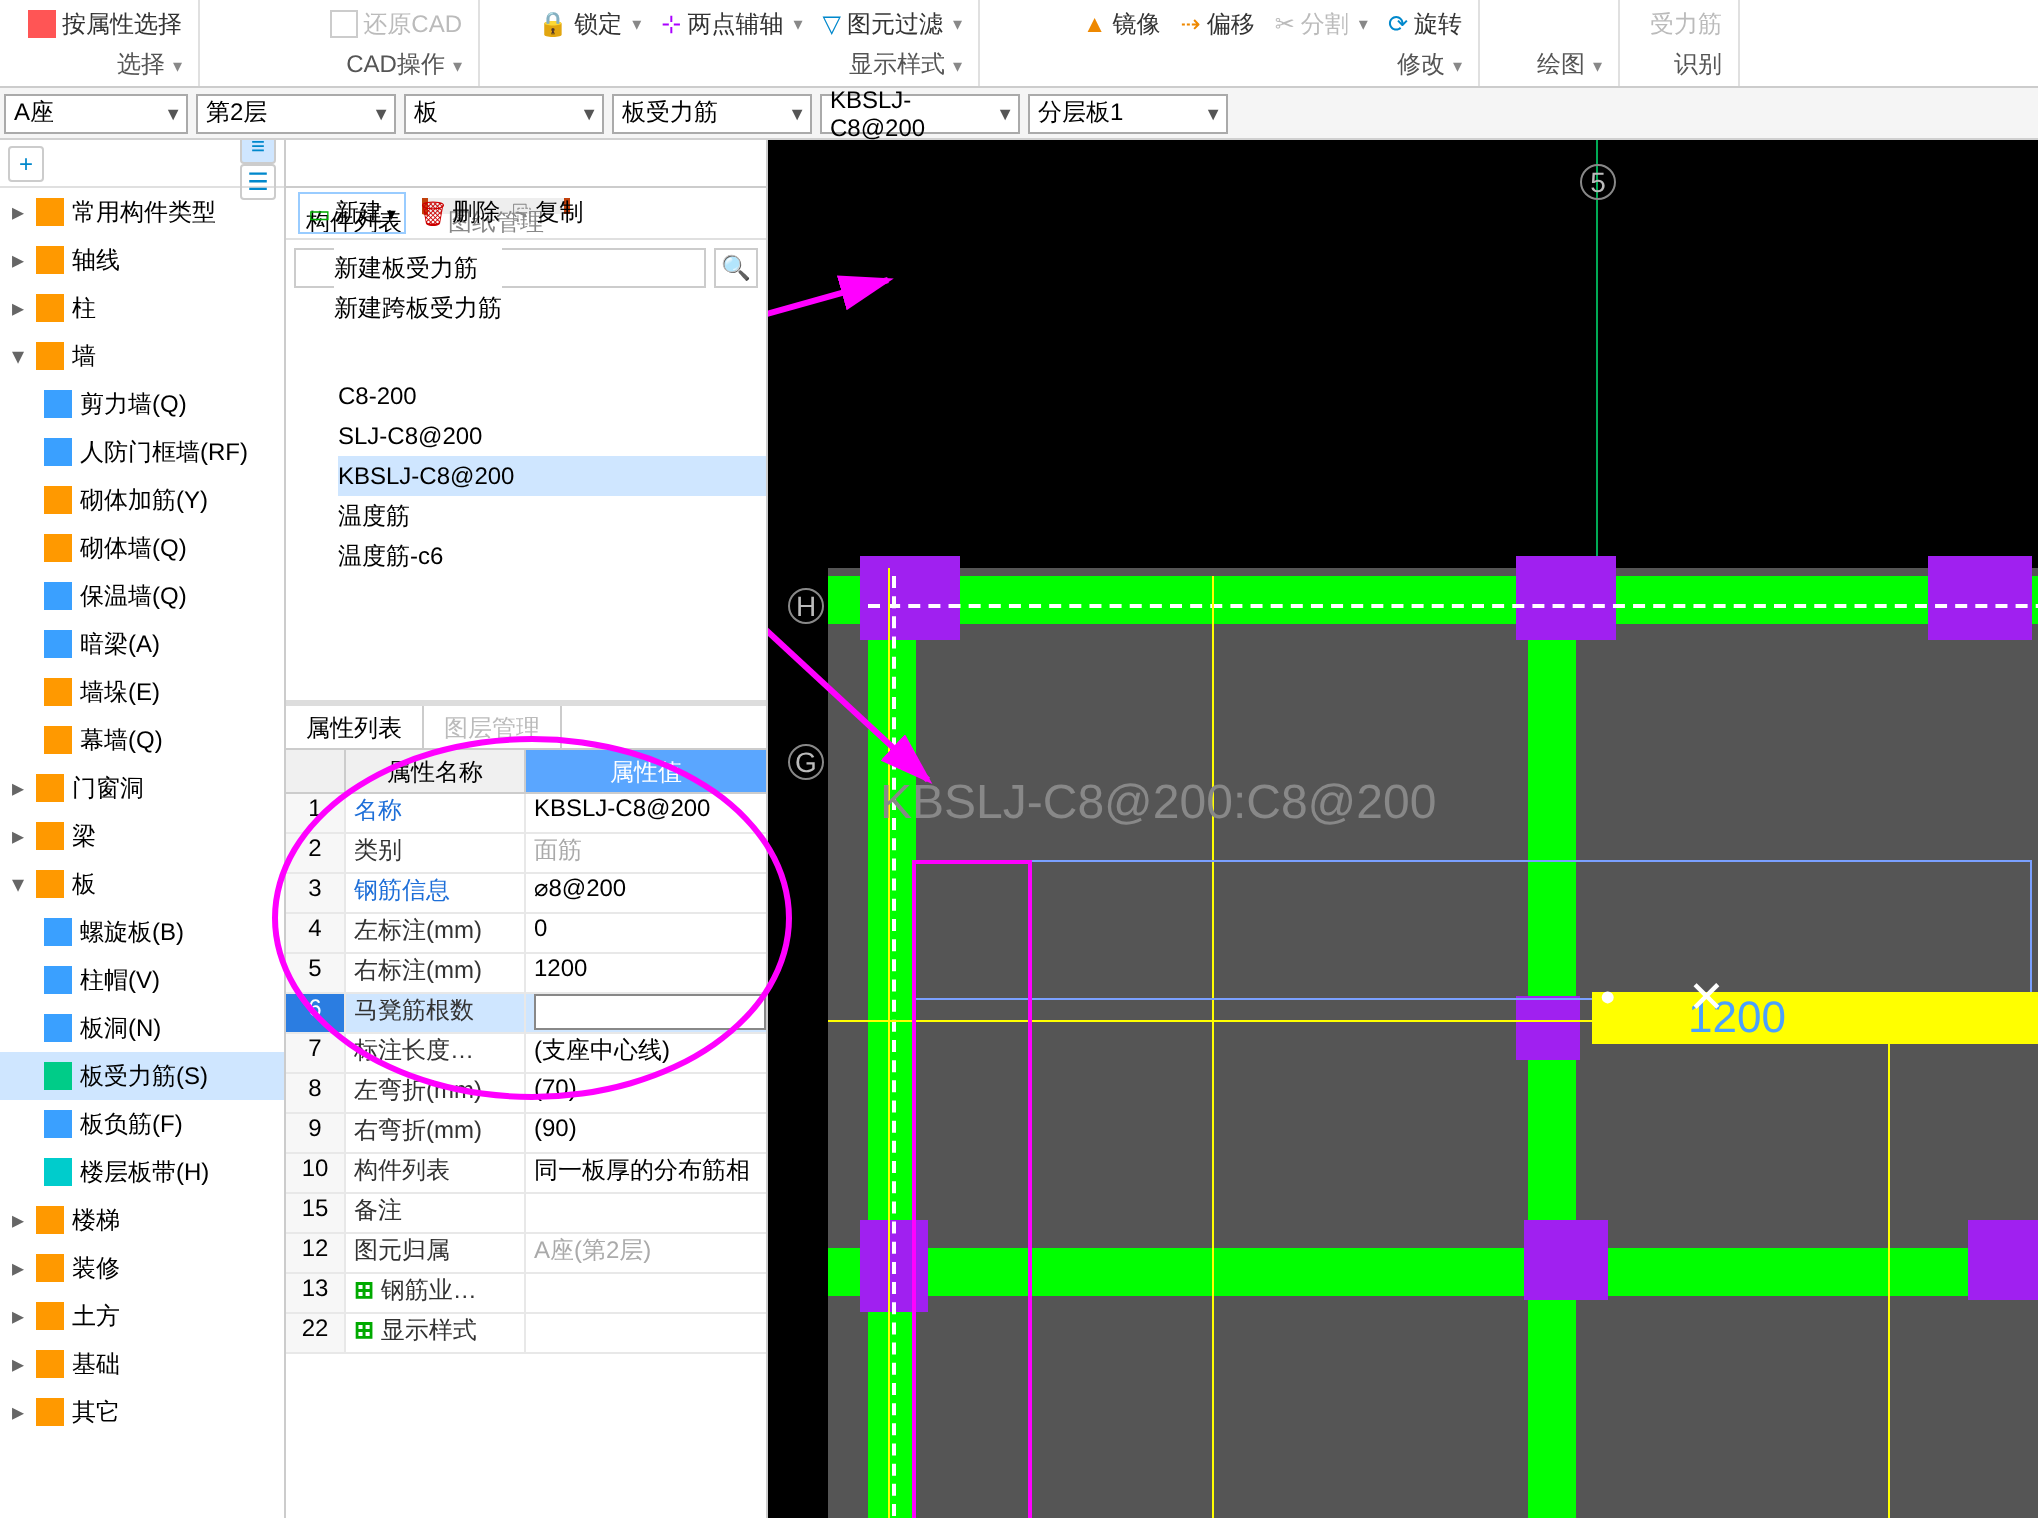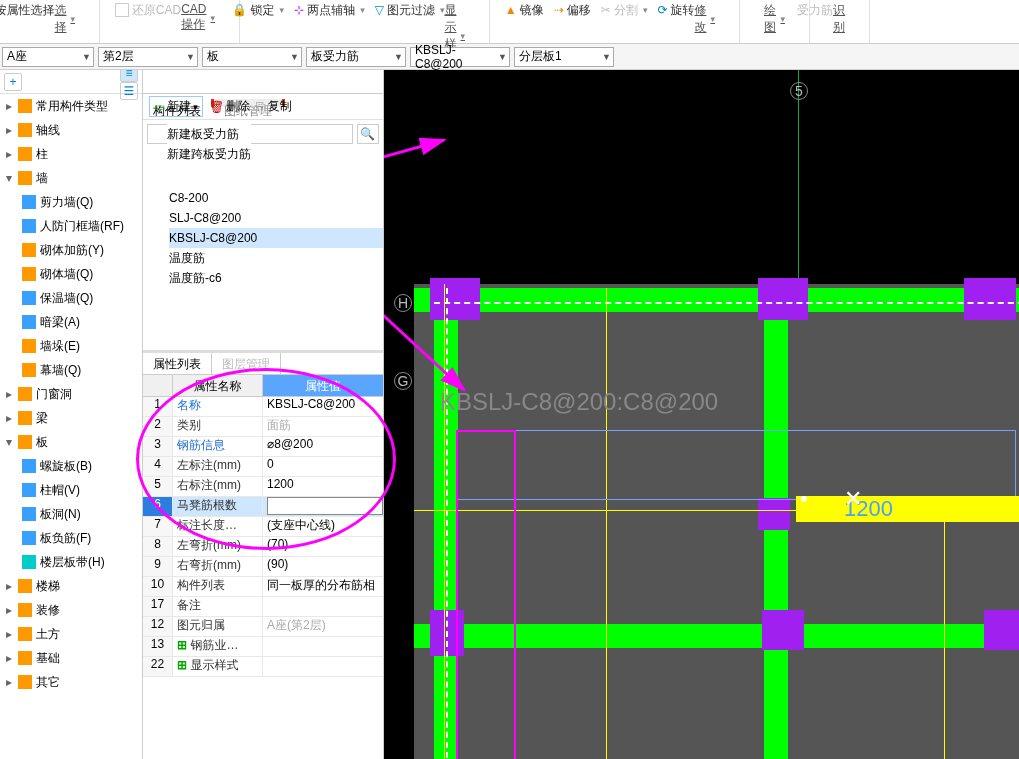--- a/index.html
+++ b/index.html
@@ -1,24 +1,24 @@
 <!DOCTYPE html>
 <html><head>
 <meta charset="utf-8">
 <style>
 * { box-sizing: border-box; margin: 0; padding: 0; font-family: "Microsoft YaHei", sans-serif; font-size: 12px; }
 body { width: 1019px; height: 759px; overflow: hidden; background: #fff; position: relative; }
 
 
 .ribbon { height: 44px; background: #fff; display: flex; border-bottom: 1px solid #ccc; }
-.ribbon-group { display: flex; align-items: flex-start; padding: 0 24px; border-right: 1px solid #e0e0e0; justify-content: flex-end; }
+.ribbon-group { display: flex; flex-direction: column; align-items: flex-end; padding: 0 8px; border-right: 1px solid #e0e0e0; justify-content: flex-end; }
 .ribbon-items { display: flex; gap: 10px; align-items: center; height: 20px;}
 .ribbon-item { display: flex; align-items: center; gap: 3px; color: #333; cursor: pointer; white-space: nowrap;}
 .ribbon-item .ico { width: 14px; height: 14px; display:inline-block; }
-.ribbon-label { font-size: 12px; color: #555; padding: 2px 0; display:flex; align-items:center; gap:2px;text-decoration:underline;}
+.ribbon-label { font-size: 12px; color: #555; padding: 2px 0; display:flex; align-items:center; gap:2px;}
 .drop-arrow::after{content:"▾"; font-size:9px; color:#888; margin-left:2px;}
 
 
 .dropdown-row { height: 26px; background: #f5f5f5; display: flex; align-items: center; padding: 2px; gap: 4px; border-bottom:1px solid #d0d0d0;}
 .combo { background:#fff; border:1px solid #aaa; height:20px; display:flex; align-items:center; justify-content:space-between; padding:0 2px 0 4px;}
 .combo .cb-arrow{font-size:9px;color:#555;}
 
 
 .main { display:flex; height: calc(100% - 70px); }
 .left-panel { width: 143px; border-right:1px solid #ccc; background:#fff; overflow:hidden;}
@@ -289,20 +289,24 @@
           <span>螺旋板(B)</span>
         </div>
       <div class="tree-row lvl2">
           <span class="tico ico-blue"></span>
           <span>柱帽(V)</span>
         </div>
       <div class="tree-row lvl2">
           <span class="tico ico-blue"></span>
           <span>板洞(N)</span>
         </div>
+      <div class="tree-row lvl2 sel">
+          <span class="tico ico-green"></span>
+          <span>板受力筋(S)</span>
+        </div>
       <div class="tree-row lvl2">
           <span class="tico ico-blue"></span>
           <span>板负筋(F)</span>
         </div>
       <div class="tree-row lvl2">
           <span class="tico ico-teal"></span>
           <span>楼层板带(H)</span>
         </div>
       <div class="tree-row lvl1">
           <span class="tcaret">▸</span>
@@ -425,21 +429,21 @@
             <div class="c1">9</div>
             <div class="c2">右弯折(mm)</div>
             <div class="c3">(90)</div>
           </div>
           <div class="prow">
             <div class="c1">10</div>
             <div class="c2">构件列表</div>
             <div class="c3">同一板厚的分布筋相</div>
           </div>
           <div class="prow">
-            <div class="c1">17</div>
+            <div class="c1">15</div>
             <div class="c2">备注</div>
             <div class="c3"></div>
           </div>
           <div class="prow">
             <div class="c1">12</div>
             <div class="c2">图元归属</div>
             <div class="c3 grey">A座(第2层)</div>
           </div>
           <div class="prow">
             <div class="c1">13</div>

